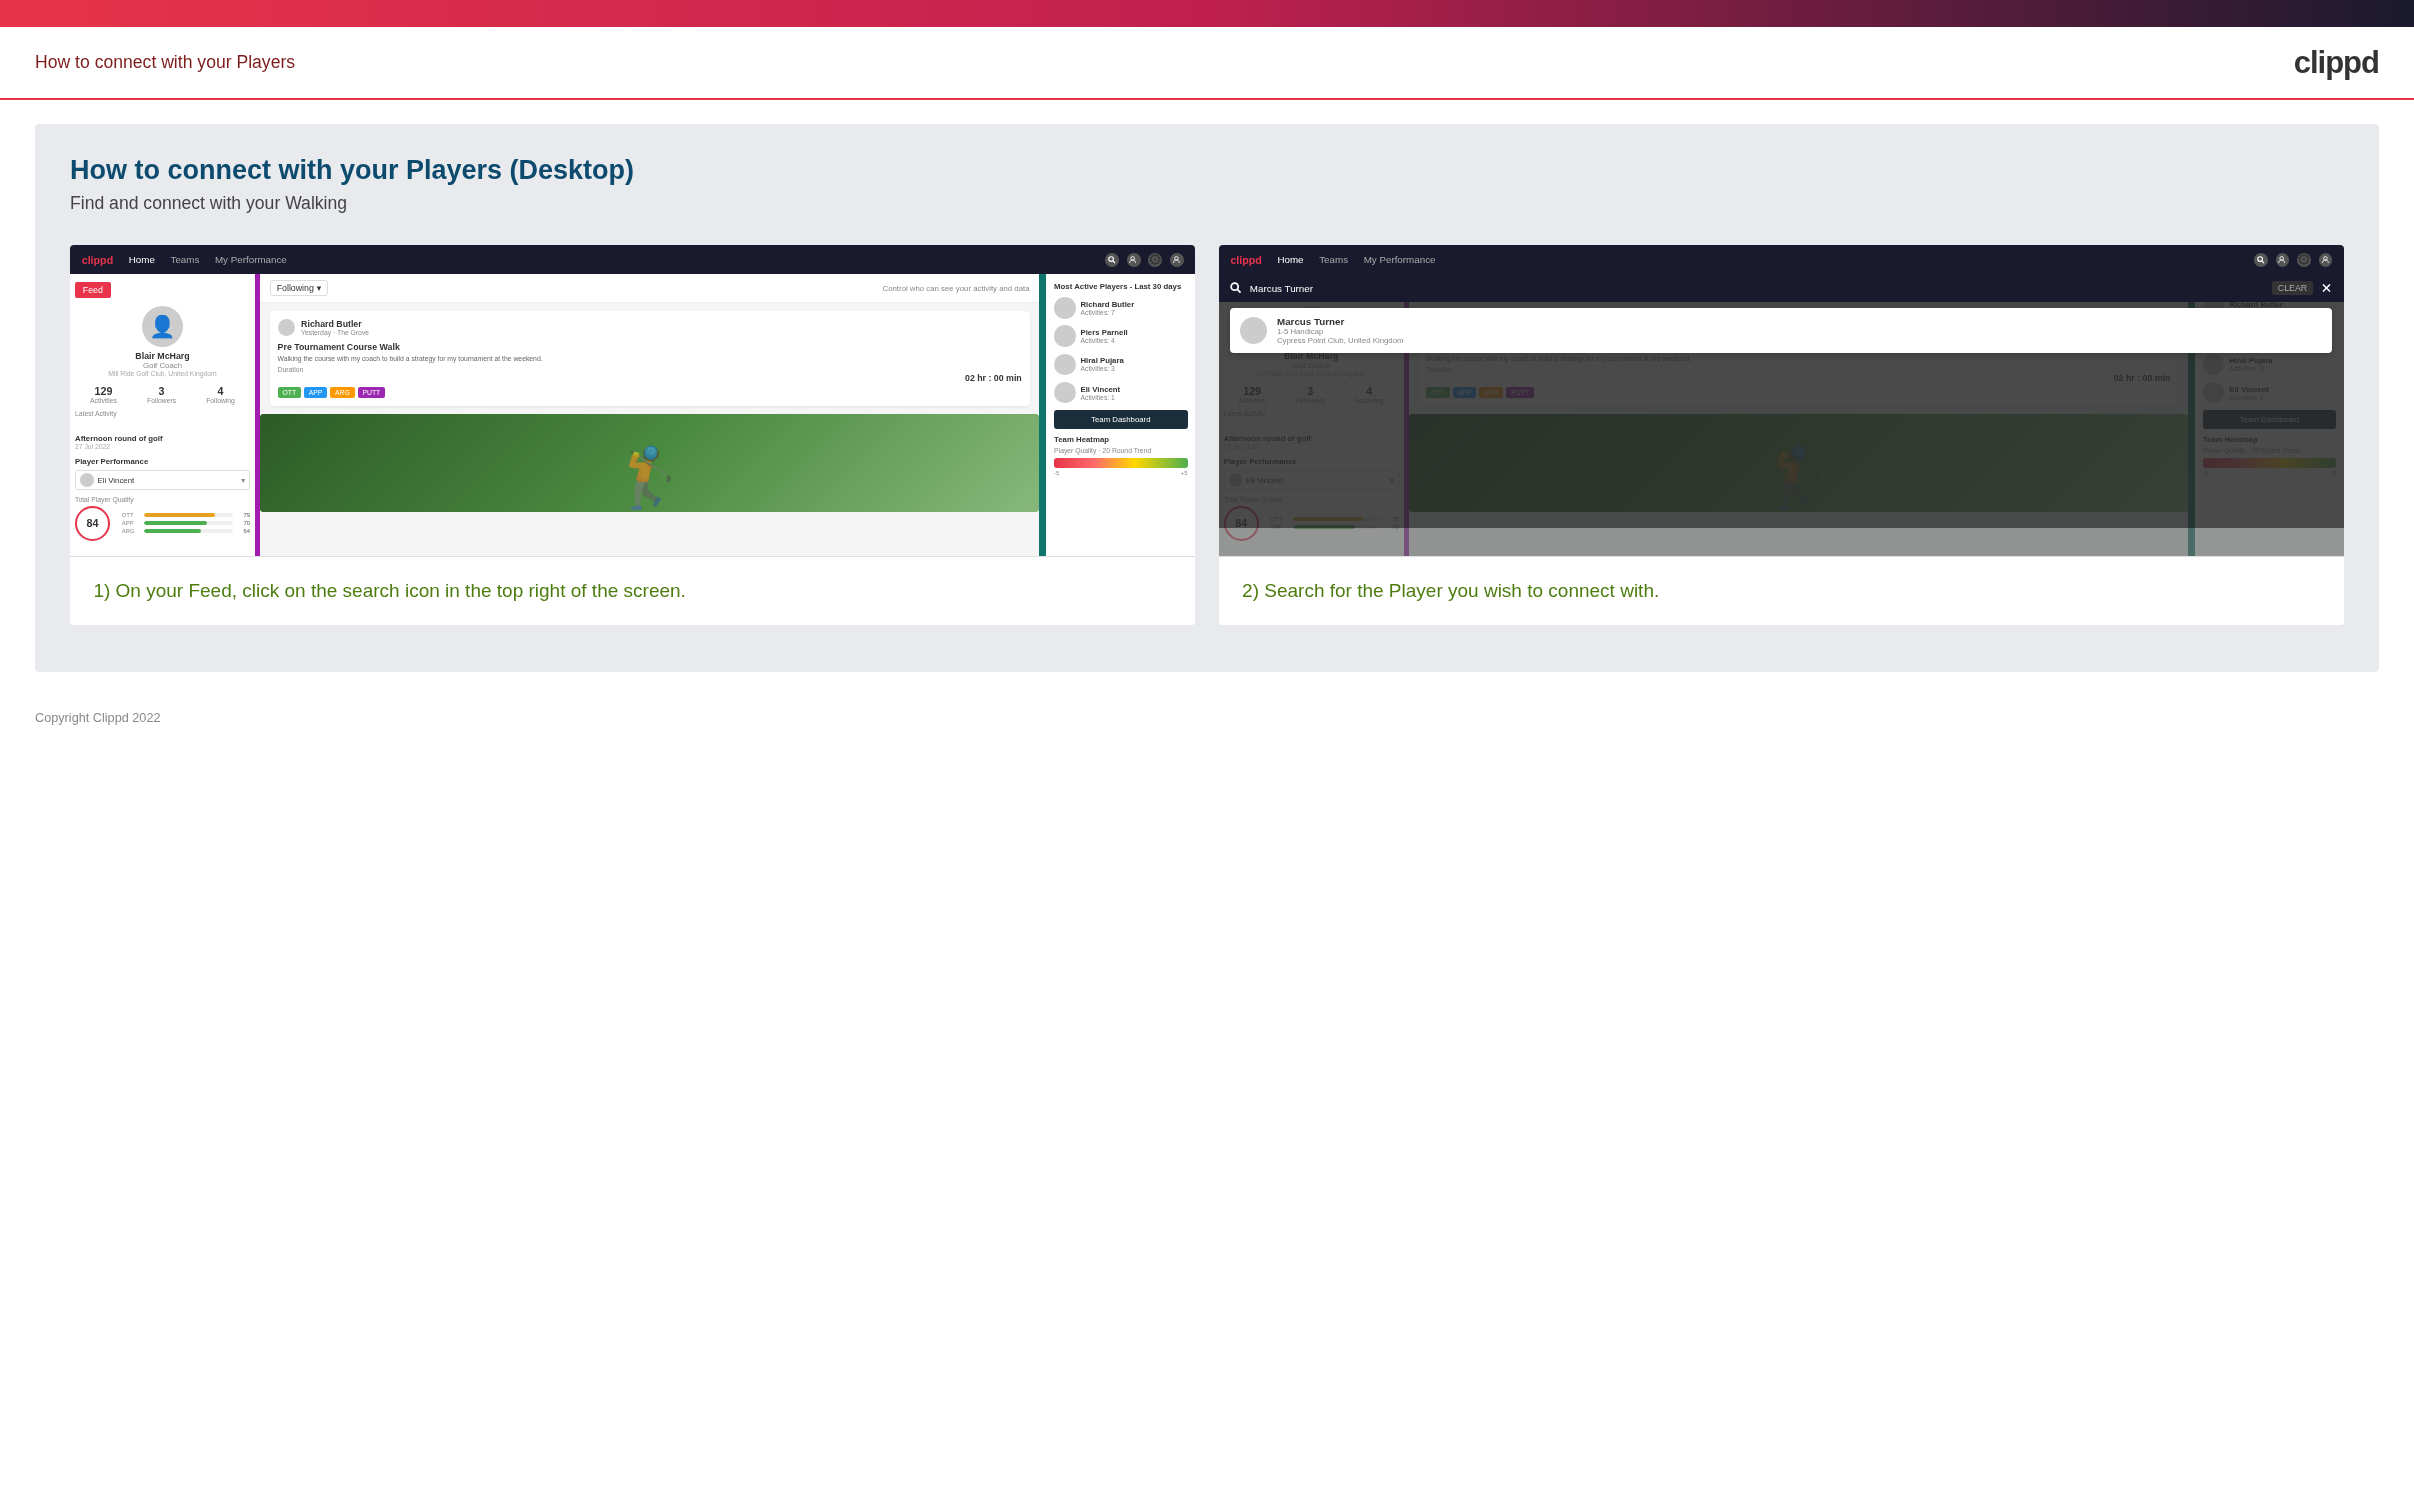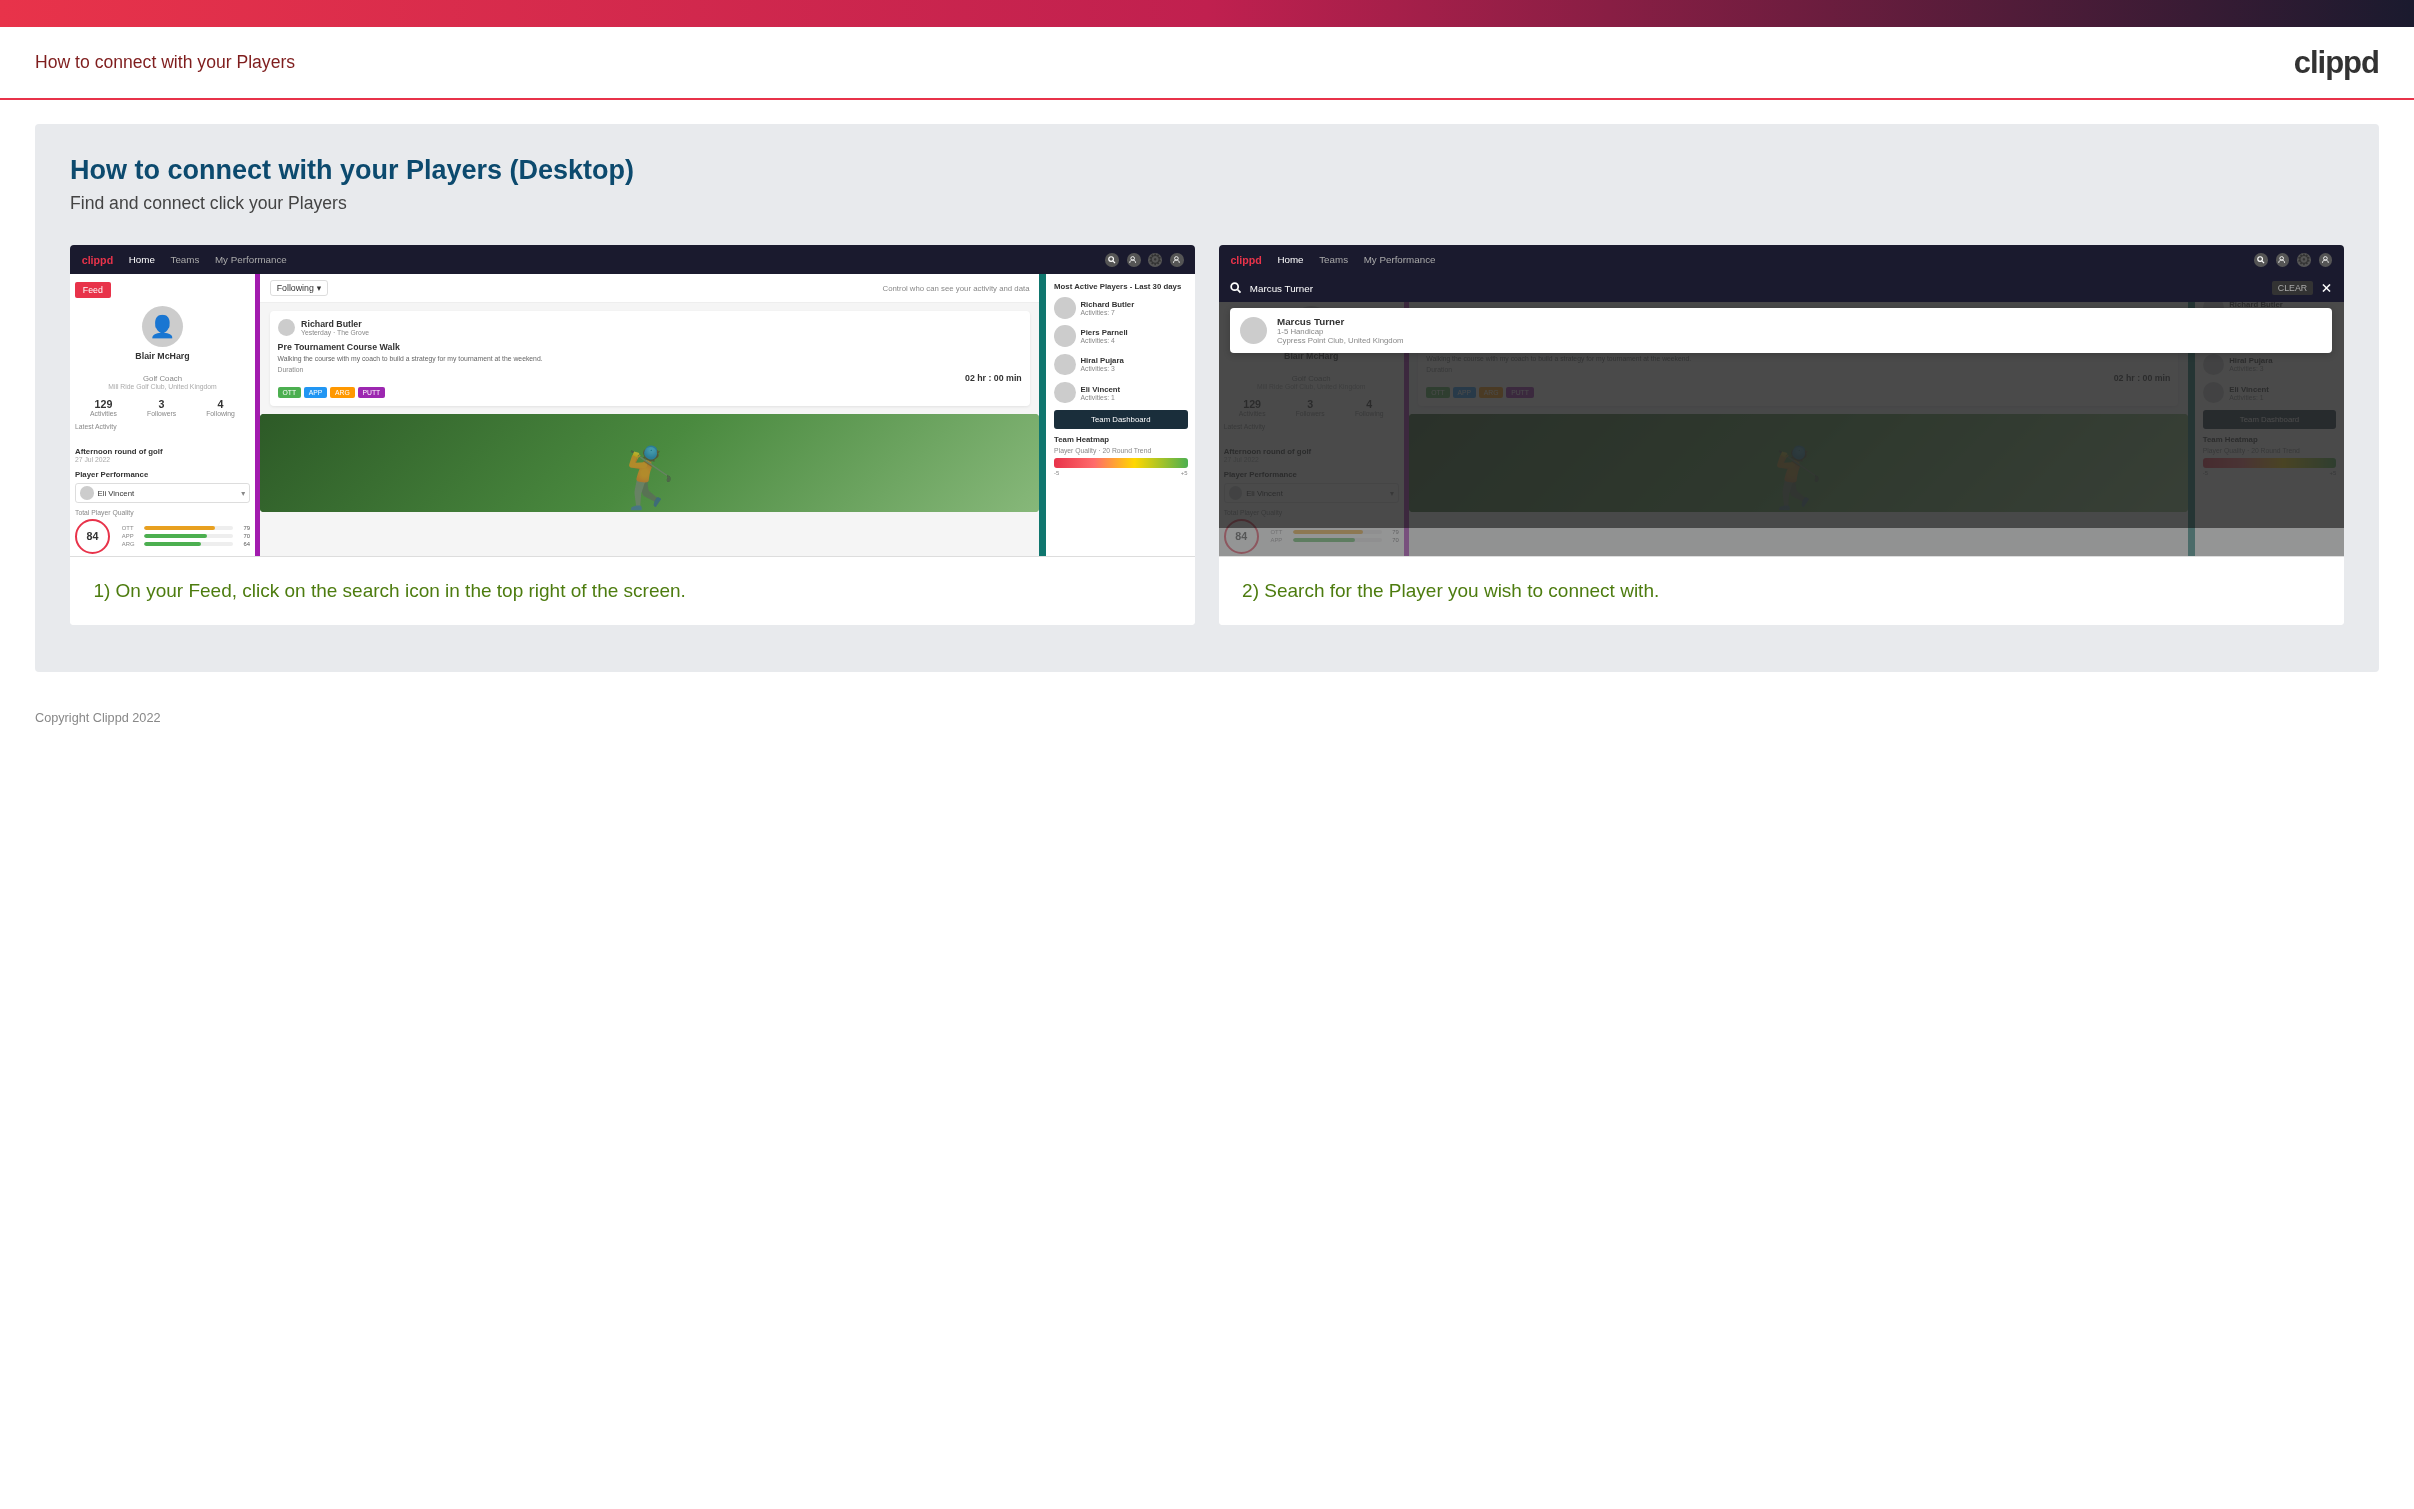--- a/index.html
+++ b/index.html
@@ -162,21 +162,20 @@
       left: 50%;
       transform: translate(-50%, -50%);
     }
     .profile-name {
       font-size: 8.8px;
       font-weight: 700;
     }
     .profile-role {
       font-size: 7.8px;
       color: #888;
-      margin-top: 13px;
     }
     .profile-club {
       font-size: 6.8px;
       color: #aaa;
     }
 
     .stats-row {
       display: flex;
       justify-content: space-around;
       margin: 5.9px 0;
@@ -569,21 +568,21 @@
 
 <div class="header">
   <span class="header-title">How to connect with your Players</span>
   <div class="logo">
     <span>clippd</span>
   </div>
 </div>
 
 <div class="main-content">
   <h1 class="main-title">How to connect with your Players (Desktop)</h1>
-  <p class="main-subtitle">Find and connect click your Players</p>
+  <p class="main-subtitle">Find and connect with your Walking</p>
 
   <div class="panels">
 
     <div class="panel">
       <div class="app-screenshot">
 
         <div class="app-nav">
           <span class="app-logo">clippd</span>
           <span class="nav-item active">Home</span>
           <span class="nav-item">Teams</span>

